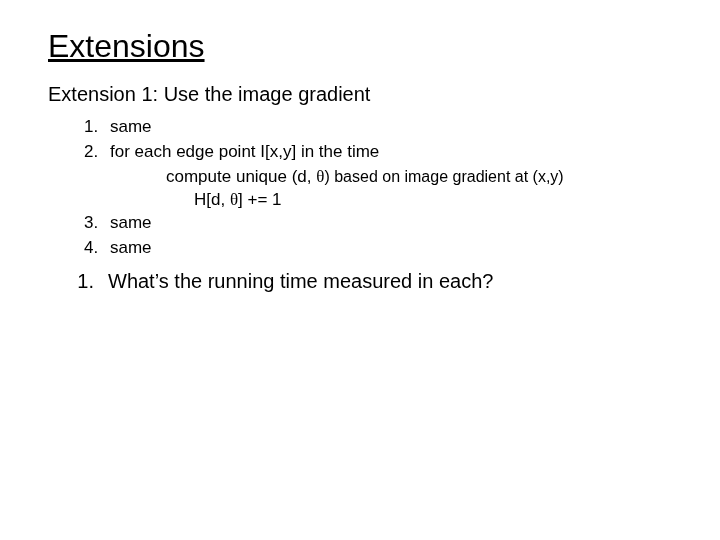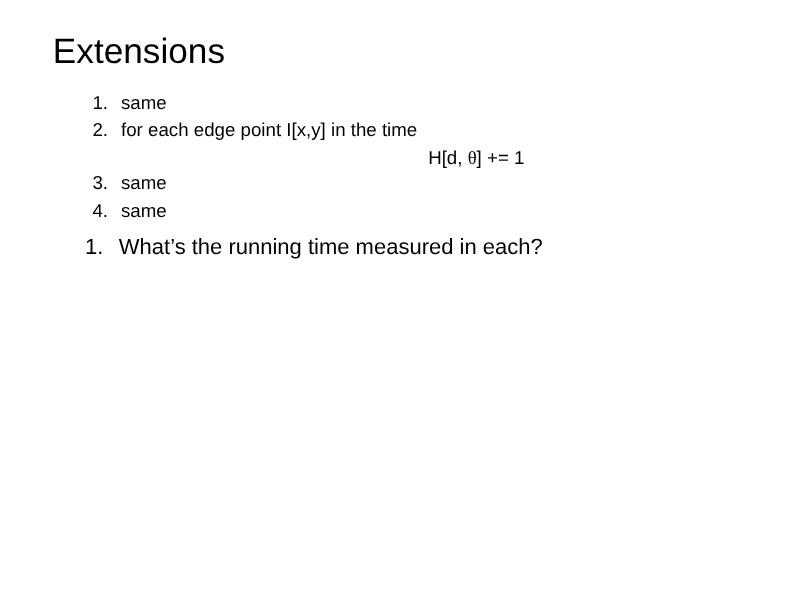--- a/index.html
+++ b/index.html
@@ -15,20 +15,21 @@
     box-sizing: border-box;
     width: 720px;
     height: 540px;
     padding: 24px 48px 0 48px;
   }
   .title {
     font-size: 32px;
     font-weight: 400;
     margin: 4px 0 18px 0;
     letter-spacing: 0px;
+    text-decoration: underline;
   }
   .subtitle {
     font-size: 20px;
     margin: 0 0 10px 0;
   }
   .inner-list {
     margin: 0 0 8px 36px;
     font-size: 17px;
     line-height: 1.35;
   }
@@ -41,21 +42,20 @@
   }
   .code-indent-1 {
     margin-left: 82px;
     font-size: 17px;
     line-height: 1.35;
   }
   .code-indent-2 {
     margin-left: 110px;
     font-size: 17px;
     line-height: 1.35;
-    text-align: center;
   }
   .outer-list {
     margin: 6px 0 0 0;
     font-size: 20px;
     line-height: 1.35;
   }
   .outer-list .row {
     display: flex;
   }
   .outer-list .num {
@@ -70,33 +70,37 @@
     font-size: 16px;
   }
 </style>
 </head>
 <body>
 
 <div class="slide">
 
   <div class="title">Extensions</div>
 
+  <div class="subtitle">Extension 1:  Use the image gradient</div>
 
   <div class="inner-list">
 
     <div class="row">
       <span class="num">1.</span>
       <span>same</span>
     </div>
 
     <div class="row">
       <span class="num">2.</span>
       <span>for each edge point I[x,y] in the time</span>
     </div>
 
+    <div class="code-indent-1">
+      <span>compute unique (d, </span><span class="theta">θ</span><span class="smallish">) based on image gradient at (x,y)</span>
+    </div>
 
     <div class="code-indent-2">
       <span>H[d, </span><span class="theta">θ</span><span>] += 1</span>
     </div>
 
     <div class="row">
       <span class="num">3.</span>
       <span>same</span>
     </div>
 

